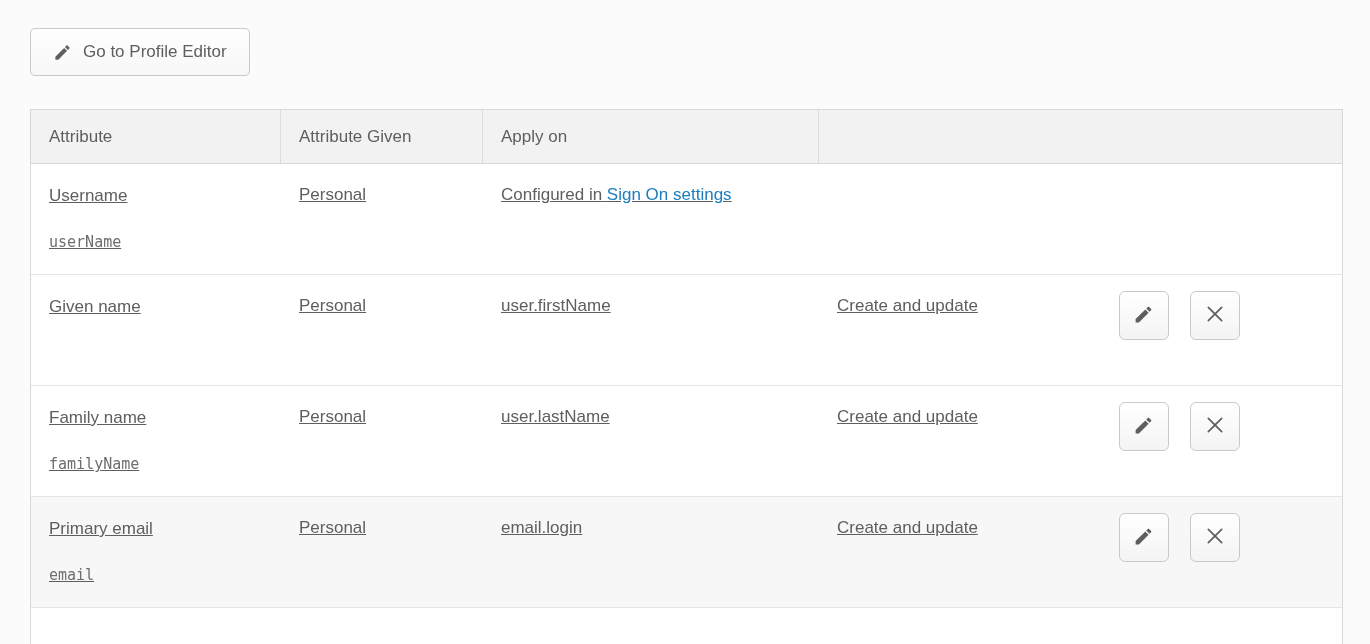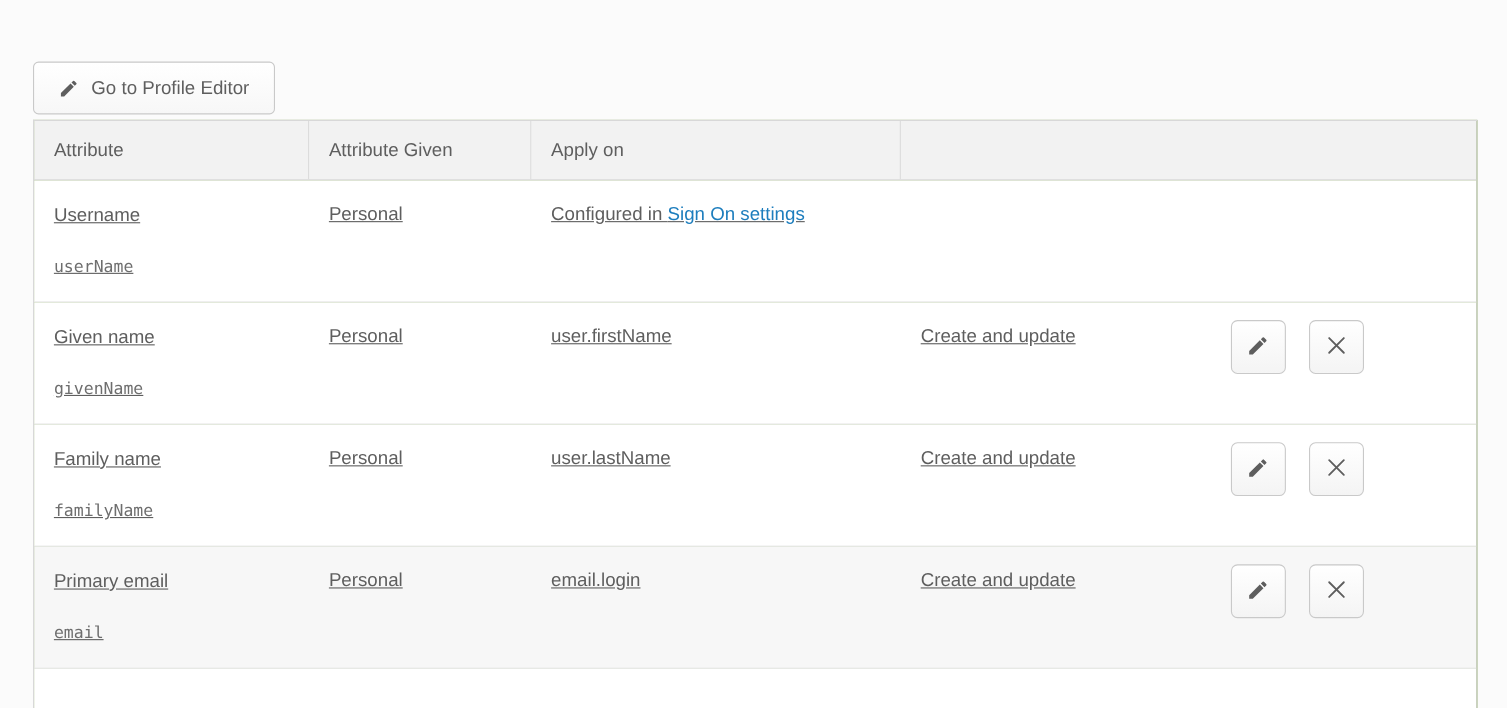--- a/index.html
+++ b/index.html
@@ -24,30 +24,29 @@
     gap: 11px;
     height: 48px;
     padding: 0 22px;
     background: linear-gradient(#ffffff, #f7f7f7);
     border: 1px solid #c9c9c9;
     border-radius: 5px;
     font-size: 17px;
     color: #5e5e5e;
     cursor: pointer;
     font-family: "Liberation Sans", sans-serif;
-    margin-top: 28px;
   }
   .btn svg { display: block; }
 
   
   .attr-table {
     position: absolute;
     left: 30px; top: 109px;
     width: 1313px;
-    background: #4d7c0f;
+    background: #f0abfc;
     border: 1px solid #d8d8d8;
     border-bottom: none;
   }
   .t-row {
     display: grid;
     grid-template-columns: 250px 202px 336px 197px 1fr;
   }
   .t-head {
     height: 54px;
     background: #f2f2f2;
@@ -140,21 +139,20 @@
     </div>
     <div class="cell">Personal</div>
     <div class="cell value-cell"><span>Configured in </span><a>Sign On settings</a></div>
     <div class="cell"></div>
     <div class="cell"></div>
   </div>
 
   <div class="t-row t-body-row">
     <div class="cell">
       <span class="attr-label">Given name</span>
-      <span class="attr-var">givenName</span>
     </div>
     <div class="cell">Personal</div>
     <div class="cell value-cell">user.firstName</div>
     <div class="cell">Create and update</div>
     <div class="cell actions-cell">
       <button class="icon-btn">
         <span>
           <svg width="21" height="21" viewBox="0 0 24 24" fill="#5e5e5e">
             <path d="M3 17.25V21h3.75L17.81 9.94l-3.75-3.75L3 17.25zM20.71 7.04a1 1 0 0 0 0-1.41l-2.34-2.34a1 1 0 0 0-1.41 0l-1.83 1.83 3.75 3.75 1.83-1.83z"></path>
           </svg>

